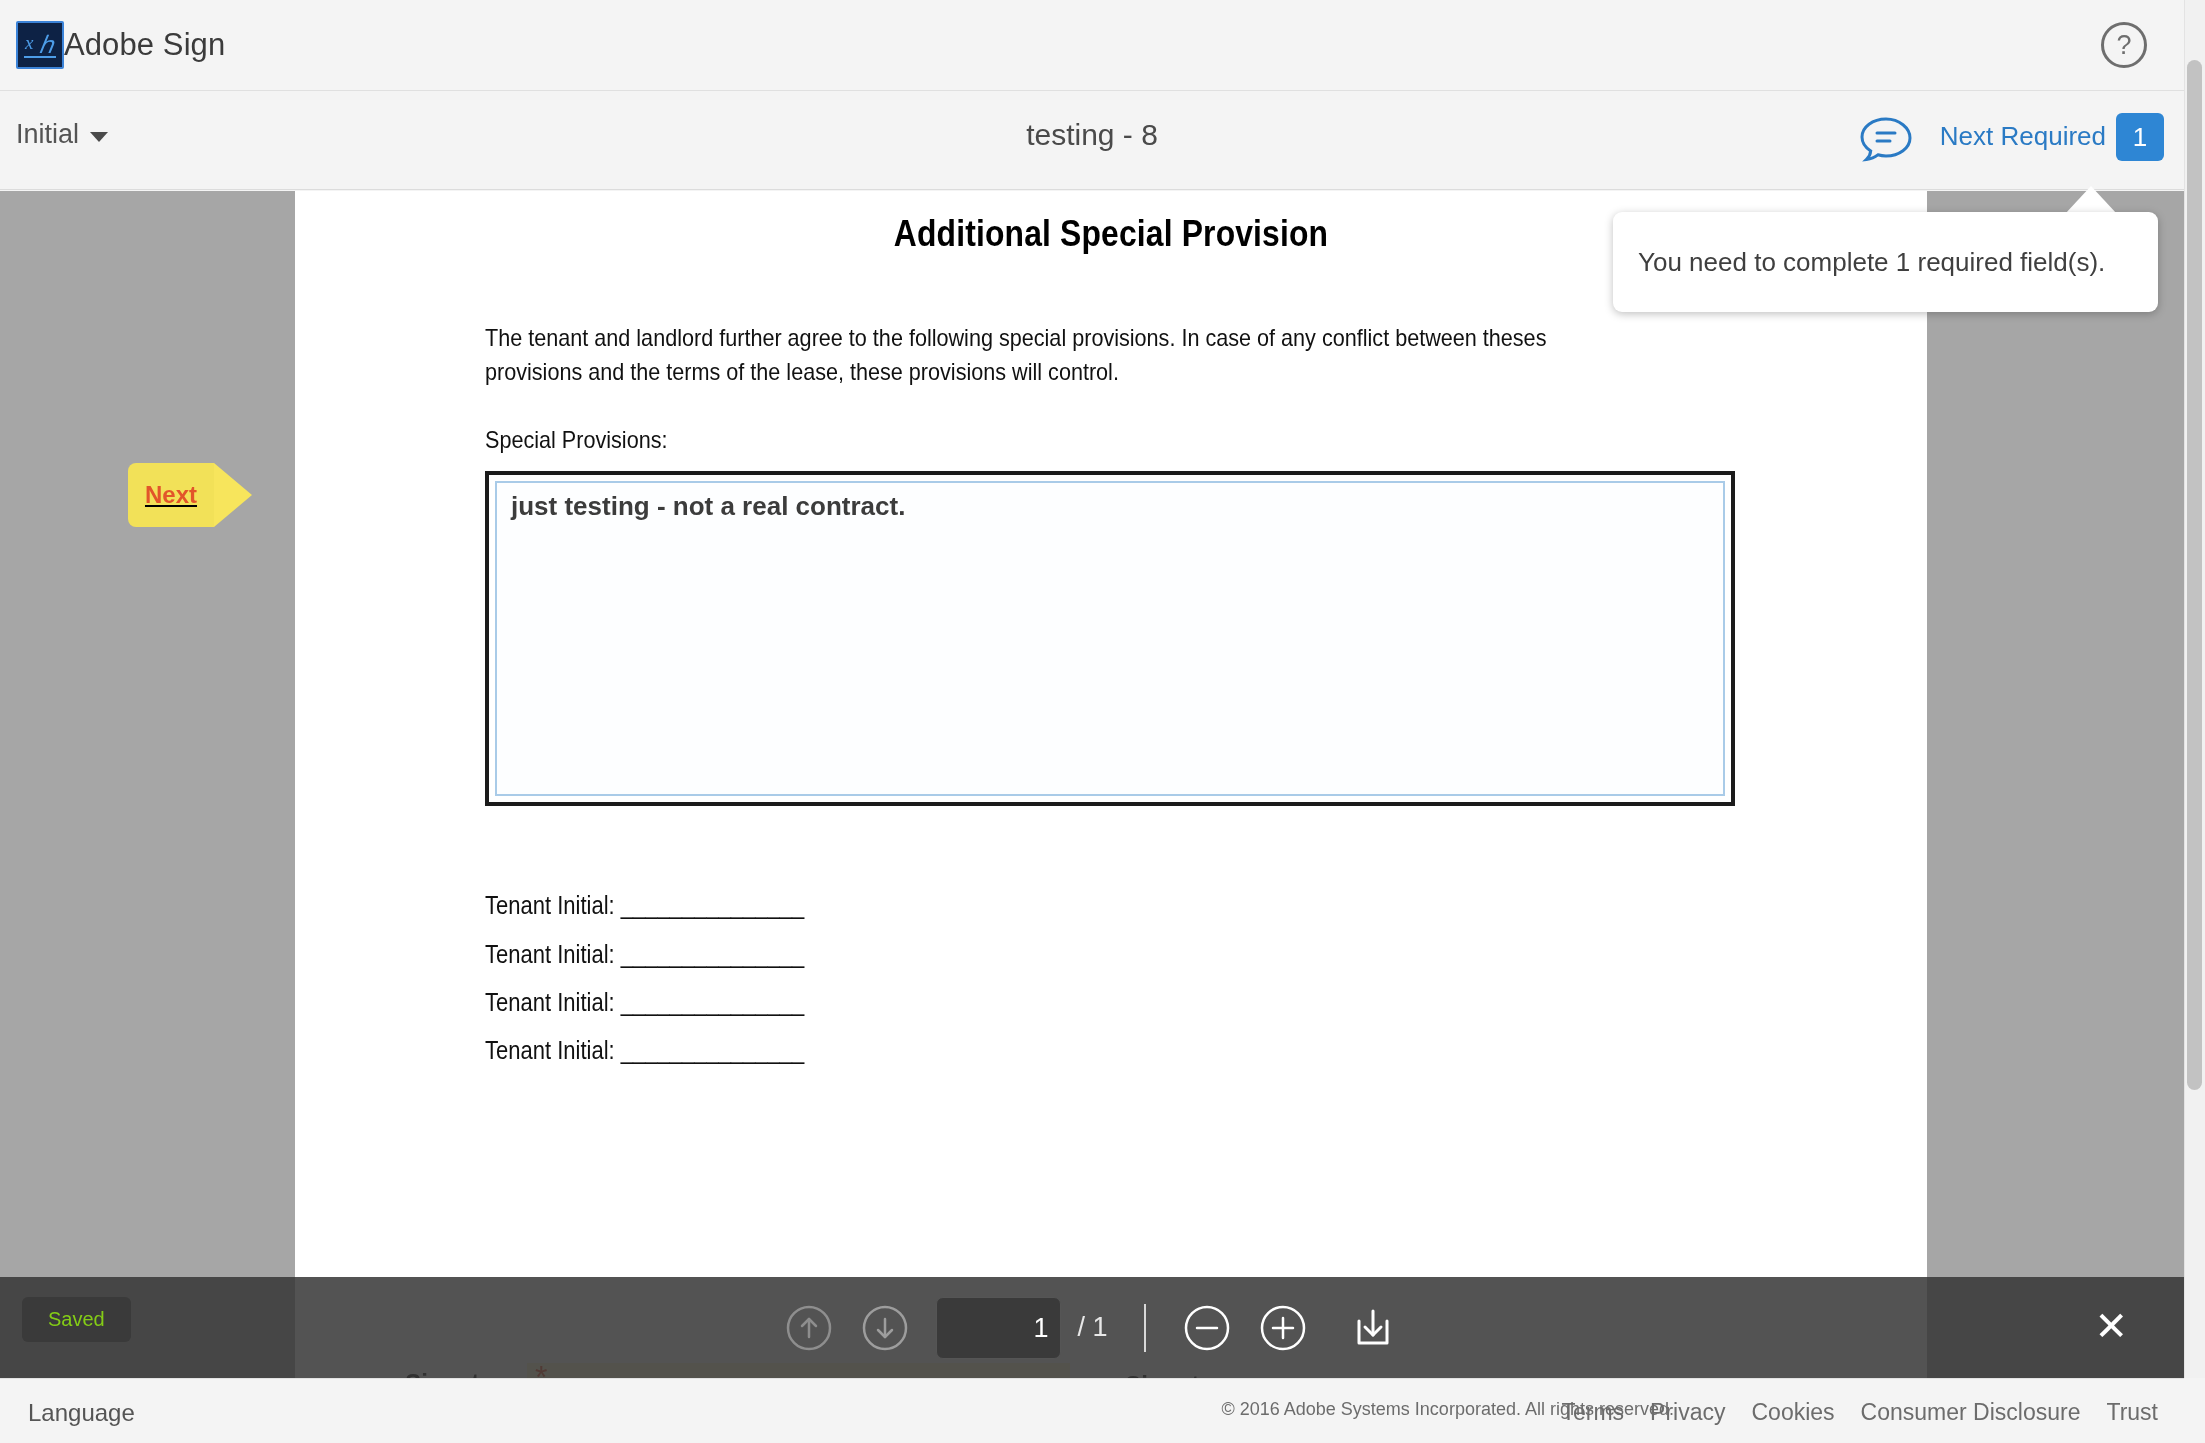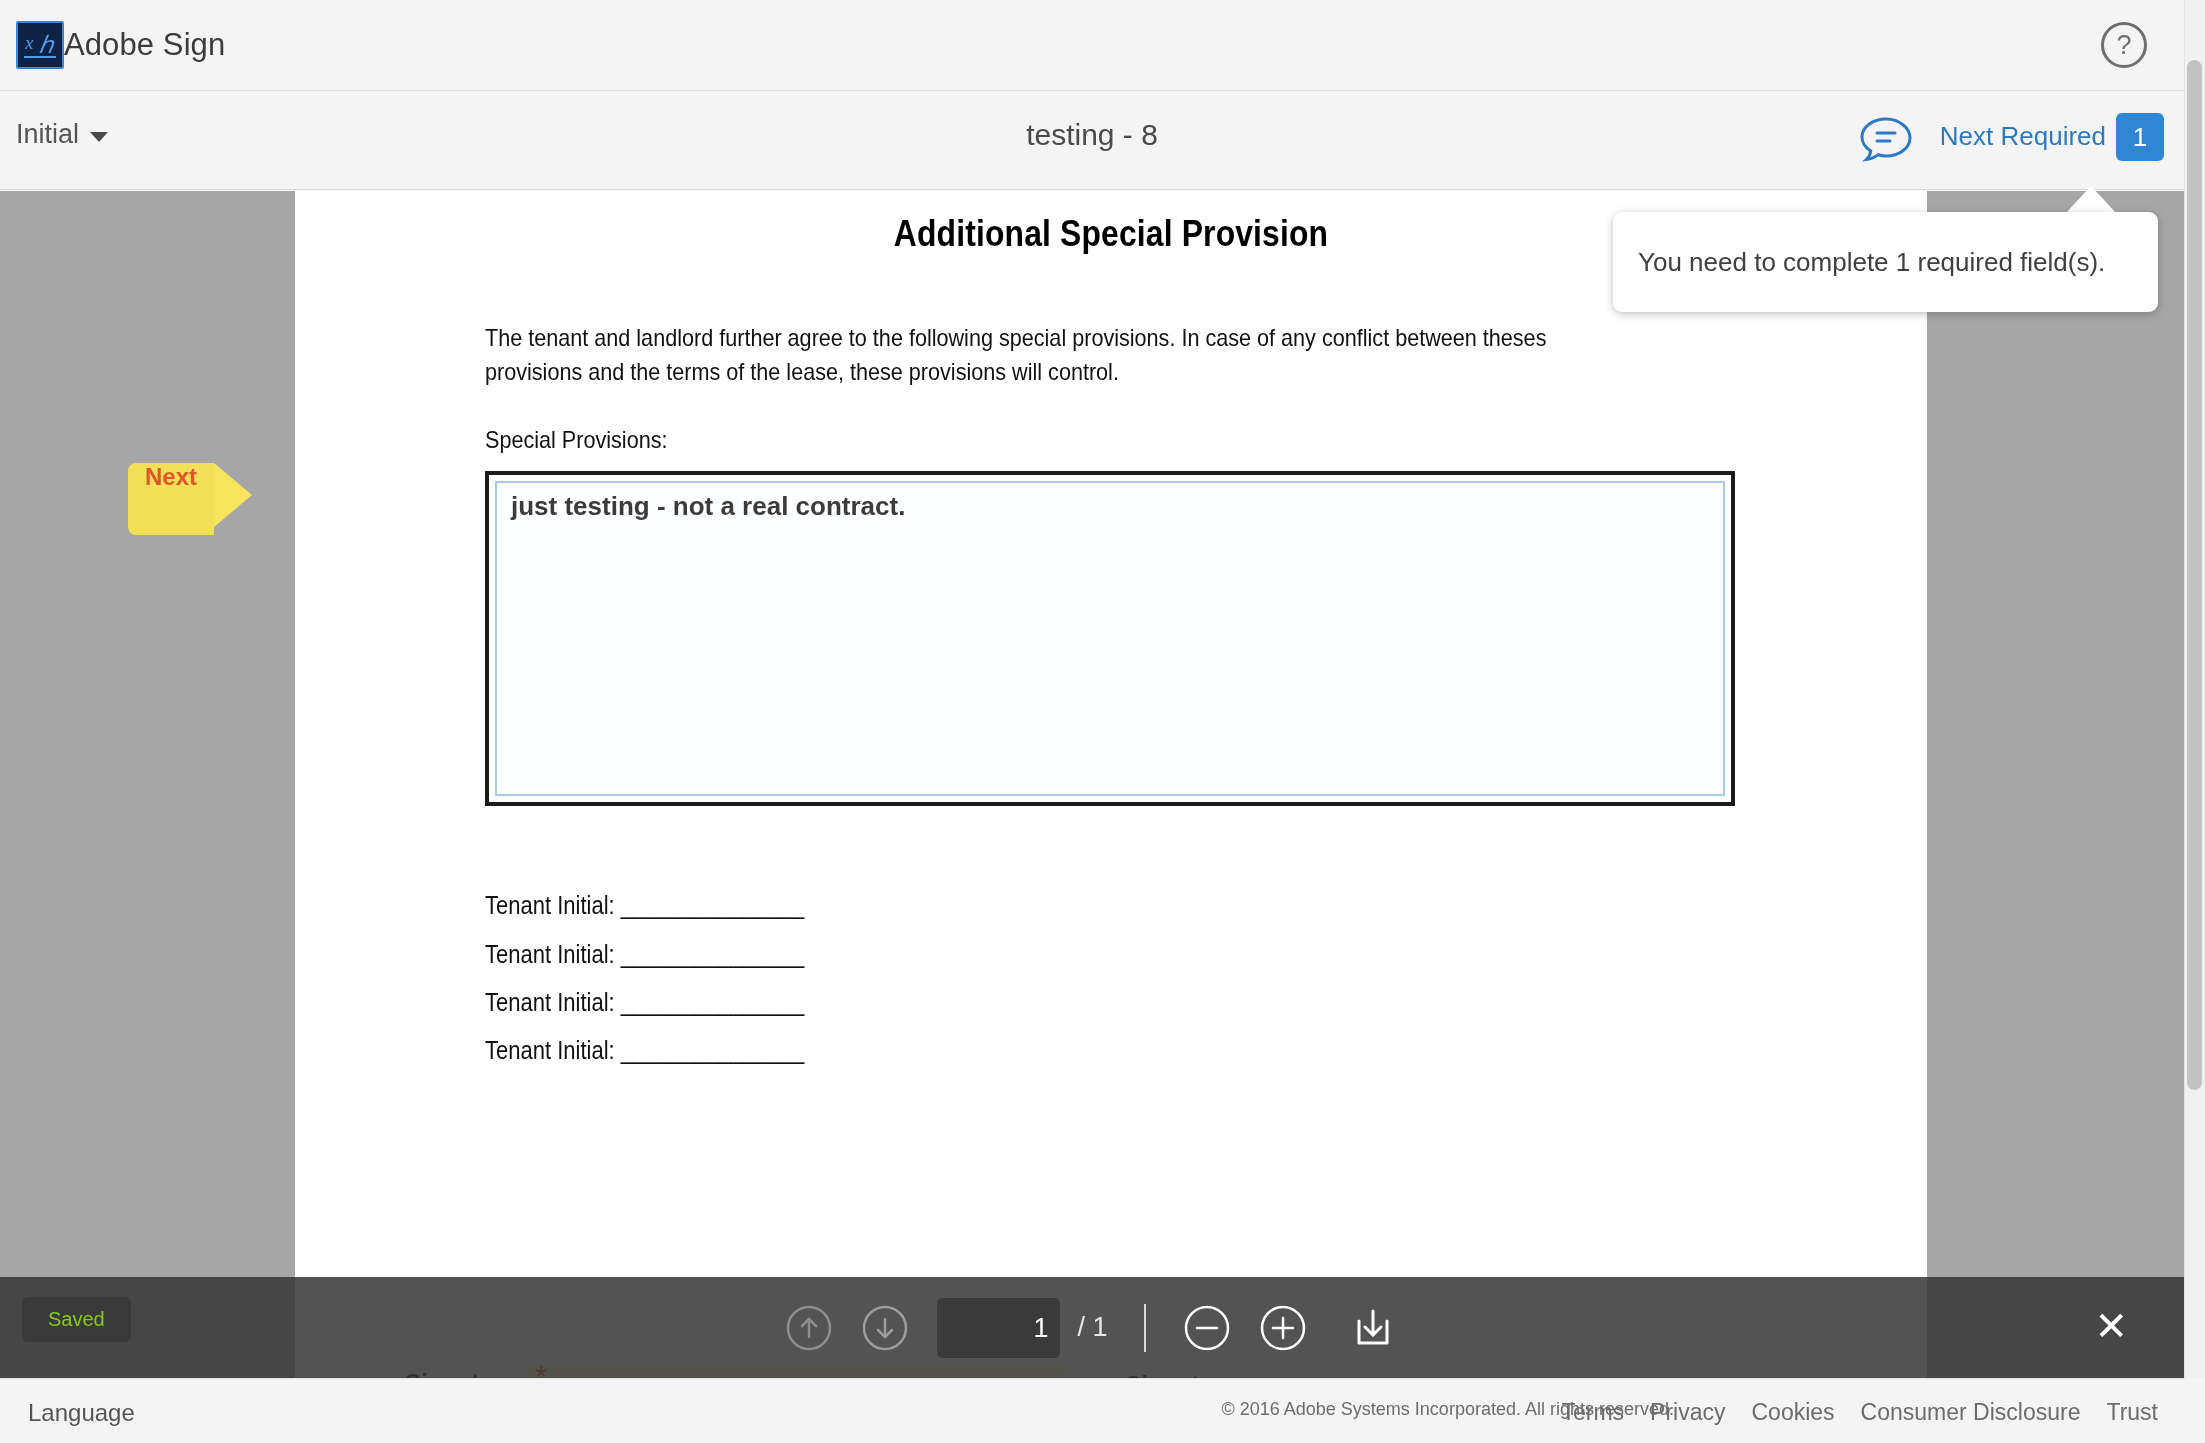--- a/index.html
+++ b/index.html
@@ -130,24 +130,25 @@
     position: absolute; left: 8px; top: -4px; color: #e8502a; font-size: 32px;
   }
   #sig-placeholder {
     position: absolute; left: 22px; top: 12px;
     font-size: 27px; color: #9b9b9b;
   }
 
   
   #next-tab {
     position: absolute; left: 128px; top: 272px;
-    width: 86px; height: 72px; background: #f2e158;
+    width: 86px; height: 64px; background: #f2e158;
     border-radius: 8px 0 0 8px;
-    display: flex; align-items: flex-start; justify-content: center;
+    display: flex; align-items: center; justify-content: center;
     cursor: pointer;
+    text-decoration: underline;
   }
   #next-tab-label {
     font-size: 24px; font-weight: bold; color: #e2552a;
     font-family: "Liberation Sans", sans-serif;
   }
   #next-tab-arrow {
     position: absolute; left: 214px; top: 272px;
     width: 0; height: 0;
     border-top: 32px solid transparent; border-bottom: 32px solid transparent;
     border-left: 38px solid #f7e55c;

